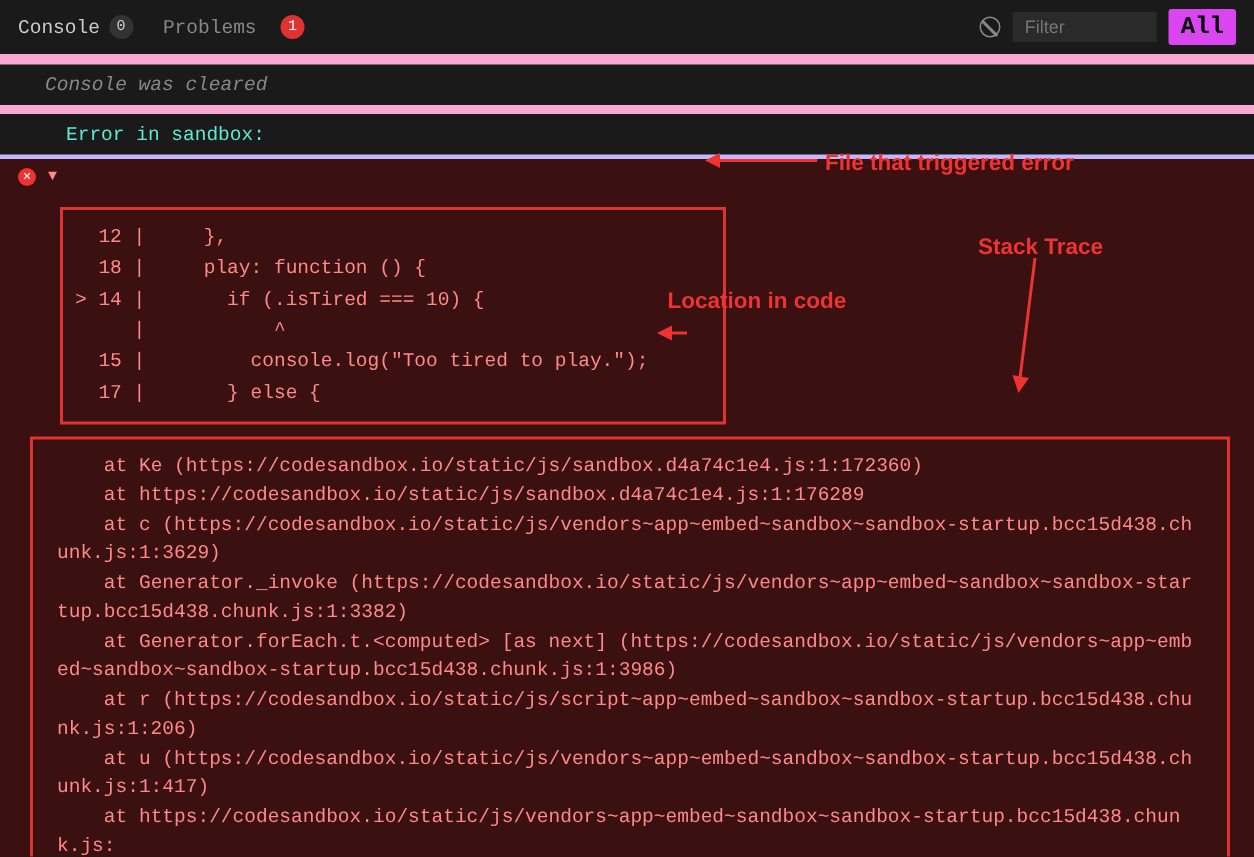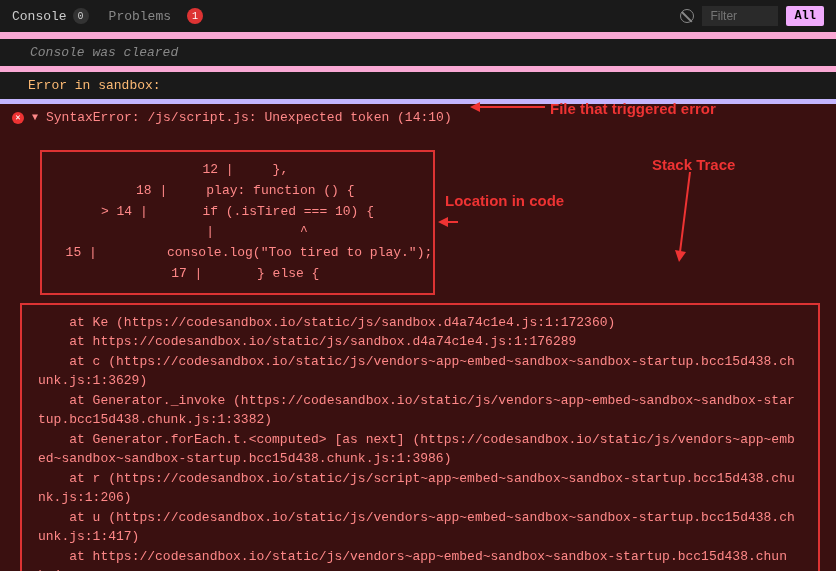--- a/index.html
+++ b/index.html
@@ -45,27 +45,27 @@
       display: flex;
       align-items: center;
       gap: 8px;
     }
     .filter-input {
       background: #2a2a2a;
       border: none;
       color: #ccc;
       padding: 3px 8px;
       font-size: 12px;
-      width: 76px;
+      width: 96px;
     }
     .all-btn {
-      background: #f0abfc;
+      background: #d946ef;
       color: #000;
       padding: 3px 8px;
-      font-size: 12px;
+      font-size: 16px;
       font-weight: bold;
       border-radius: 2px;
     }
     .no-icon {
       width: 14px;
       height: 14px;
       border: 1.5px solid #888;
       border-radius: 50%;
       position: relative;
     }
@@ -79,23 +79,23 @@
       top: 5.5px;
       left: -1px;
     }
     .cleared-row {
       padding: 6px 30px;
       color: #888;
       font-style: italic;
       border-bottom: 6px solid #f9a8d4;
     }
     .error-row {
-      padding: 6px 28px;
-      color: #fdba74;
-      border-bottom: 5px solid #c4b5fd;
+      padding: 6px 44px;
+      color: #5eead4;
+      border-bottom: 3px solid #c4b5fd;
     }
     .error-section {
       background: #3a1010;
       color: #f88;
       padding-bottom: 20px;
     }
     .error-header {
       display: flex;
       align-items: center;
       padding: 6px 12px;
@@ -111,25 +111,24 @@
       justify-content: center;
       color: #fff;
       font-size: 9px;
       font-weight: bold;
     }
     .collapse-arrow {
       font-size: 10px;
       display: inline-block;
     }
     .code-block {
-      margin: 19px 30px 8px 40px;
+      margin: 8px 30px 8px 40px;
       padding: 8px;
       border: 2px solid #d33;
-      width: 395px;
-      text-align: center;
+      width: 444px;
     }
     .code-line {
       white-space: pre;
       line-height: 1.6;
     }
     .stack-block {
       margin: 4px 0 0 20px;
       padding: 8px 16px;
       border: 2px solid #d33;
       width: 800px;
@@ -172,21 +171,20 @@
 </div>
 
 <div class="cleared-row">Console was cleared</div>
 
 <div class="error-row">Error in sandbox:</div>
 
 <div class="error-section">
   <div class="error-header">
     <span class="error-icon">✕</span>
     <span class="collapse-arrow">▼</span>
-    <span>SyntaxError: /js/script.js: Unexpected token (14:10)</span>
   </div>
 
   <div class="code-block">
     <div class="code-line">  12 |     },</div>
     <div class="code-line">  18 |     play: function () {</div>
     <div class="code-line">&gt; 14 |       if (.isTired === 10) {</div>
     <div class="code-line">     |           ^</div>
     <div class="code-line">  15 |         console.log("Too tired to play.");</div>
     <div class="code-line">  17 |       } else {</div>
   </div>

